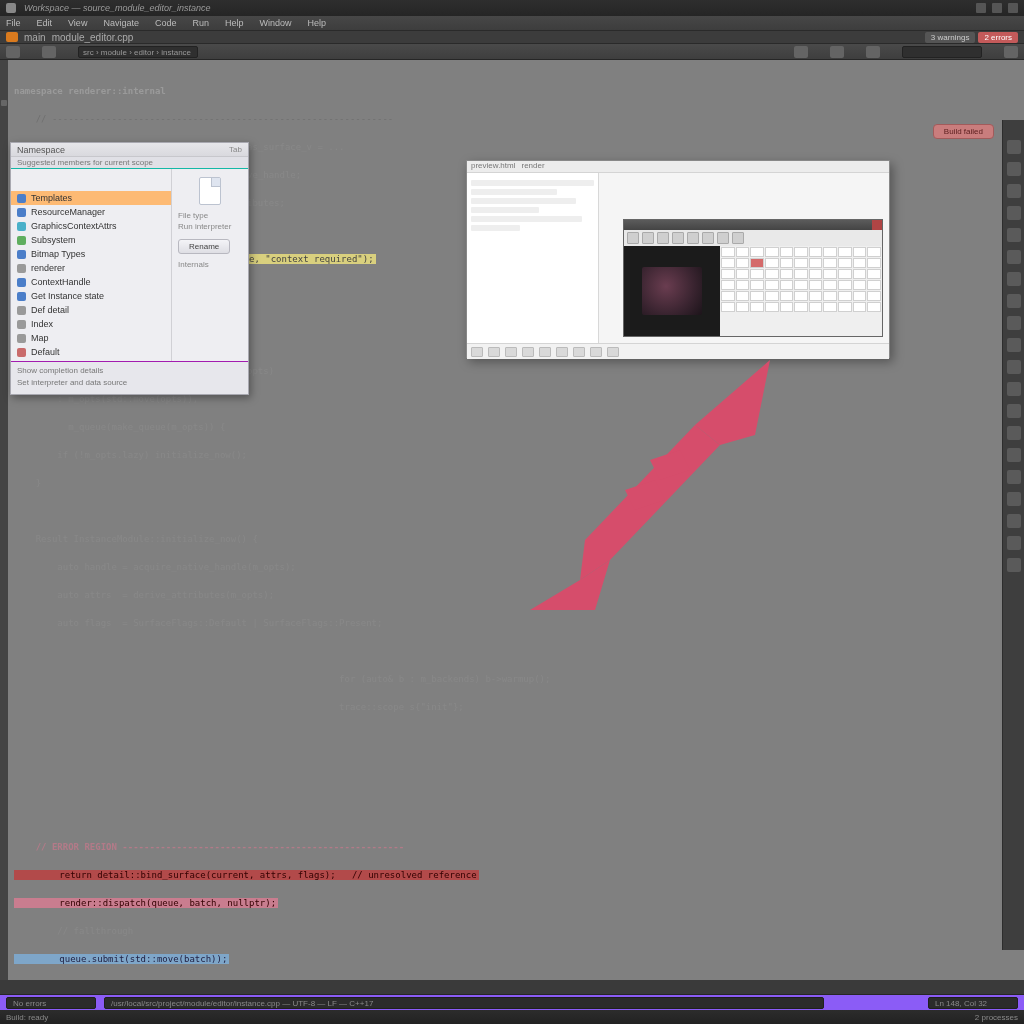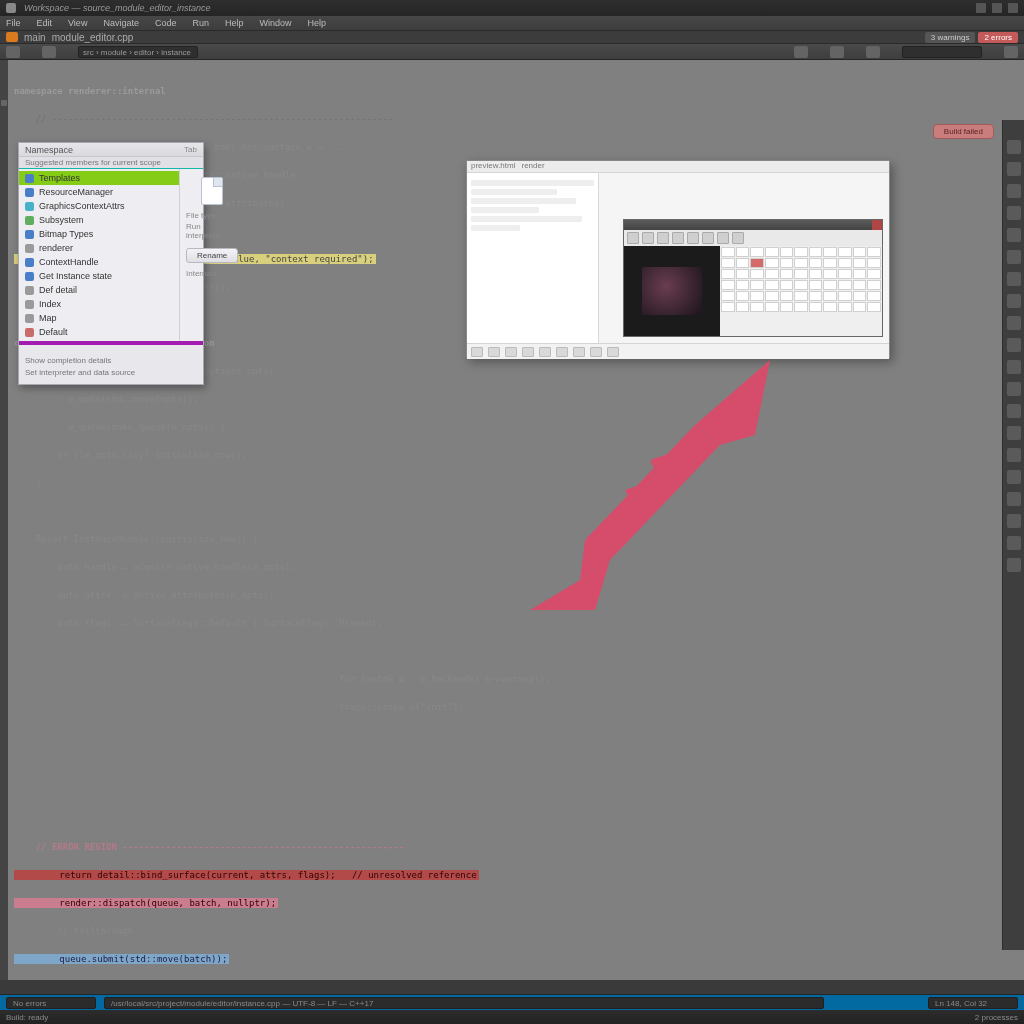--- a/index.html
+++ b/index.html
@@ -36,40 +36,40 @@
   .code-layer .ln { display:block; }
   .code-layer .hl-yellow { background:#d9d07e; color:#444; padding:0 2px; }
   .code-layer .hl-red { background:#b24a4a; color:#300; padding:0 2px; }
   .code-layer .hl-pink { background:#c97d8f; color:#300; padding:0 2px; }
   .code-layer .hl-blue { background:#7ea6c9; color:#224; padding:0 2px; }
   .code-layer .faded { color:#888; }
   .code-layer .bright { color:#bcbcbc; }
   .code-layer .section { color:#9a9a9a; font-weight:600; }
 
   
-  .autocomplete { position:absolute; left:18px; top:82px; width:186px; background:#eeeef2; border:1px solid #a8a8b0; box-shadow:2px 3px 8px rgba(0,0,0,0.35); color:#333; }
+  .autocomplete { position:absolute; left:10px; top:82px; width:239px; background:#eeeef2; border:1px solid #a8a8b0; box-shadow:2px 3px 8px rgba(0,0,0,0.35); color:#333; }
   .autocomplete .ac-head { height:14px; background:linear-gradient(#e6e6ea,#d9d9de); border-bottom:1px solid #c7c7cc; display:flex; align-items:center; padding:0 6px; font-size:9px; color:#555; }
   .autocomplete .ac-head .ac-tab { margin-left:auto; font-size:8px; color:#888; }
   .autocomplete .ac-sub { height:12px; background:#e0e0e6; border-bottom:1px solid #14b8a6; padding:0 6px; font-size:8px; color:#777; line-height:12px; }
   .autocomplete .ac-body { display:flex; }
   .autocomplete ul { list-style:none; flex:0 0 160px; padding:2px 0; }
   .autocomplete li { display:flex; align-items:center; gap:5px; height:14px; padding:0 6px; font-size:9px; }
-  .autocomplete li.sel { background:#84cc16; }
+  .autocomplete li.sel { background:#fdba74;margin-top:20px; }
   .autocomplete li .ico { width:9px; height:9px; border-radius:2px; flex-shrink:0; }
   .autocomplete li .ico.blue { background:#4b7ec9; }
   .autocomplete li .ico.cyan { background:#49b0c9; }
   .autocomplete li .ico.green { background:#5fae5f; }
   .autocomplete li .ico.gray { background:#9a9a9a; }
   .autocomplete li .ico.red { background:#c96b6b; }
   .autocomplete .ac-side { flex:1; border-left:1px solid #d0d0d5; padding:4px 6px; font-size:8px; color:#666; }
   .autocomplete .ac-side .doc-icon { width:22px; height:28px; background:#fff; border:1px solid #bcc3d0; border-radius:2px; margin:4px auto 6px; position:relative; }
   .autocomplete .ac-side .doc-icon::after { content:""; position:absolute; right:0; top:0; width:8px; height:8px; background:#dfe5f0; border-left:1px solid #bcc3d0; border-bottom:1px solid #bcc3d0; }
   .autocomplete .ac-side .side-line { display:block; color:#888; font-size:8px; margin:2px 0; }
   .autocomplete .ac-side .side-btn { display:inline-block; margin-top:6px; padding:2px 10px; background:linear-gradient(#f4f4f7,#dedee4); border:1px solid #b8b8c0; border-radius:3px; font-size:8px; color:#444; }
-  .autocomplete .ac-foot { border-top:4px solid #a21caf; padding:10px 6px 5px; font-size:8px; color:#777; background:#e7e7ec; }
+  .autocomplete .ac-foot { border-top:1px solid #a21caf; padding:3px 6px 5px; font-size:8px; color:#777; background:#e7e7ec; }
   .autocomplete .ac-foot div { line-height:12px; }
 
   
   .preview { position:absolute; left:466px; top:100px; width:424px; height:198px; background:#fff; border:1px solid #888; box-shadow:3px 4px 10px rgba(0,0,0,0.35); }
   .preview .pv-tabs { height:12px; background:#ececec; border-bottom:1px solid #d4d4d4; display:flex; align-items:flex-start; padding:0 4px; gap:6px; font-size:8px; color:#777; }
   .preview .pv-body { display:flex; height:170px; }
   .preview .pv-left { flex:0 0 132px; border-right:1px solid #d8d8d8; background:#fff; padding:4px; }
   .preview .pv-left .mini-line { height:6px; background:#eee; margin:3px 0; border-radius:1px; }
   .preview .pv-right { flex:1; background:#f5f5f5; position:relative; padding:4px; }
   .preview .pv-inner { position:absolute; left:24px; top:46px; right:6px; bottom:6px; background:#2d2d2d; border:1px solid #666; }
@@ -90,21 +90,21 @@
   .arrow { position:absolute; left:520px; top:290px; width:280px; height:280px; pointer-events:none; }
 
   
   .right-strip { position:absolute; right:0; top:60px; width:22px; bottom:30px; background:#3e3e3e; border-left:1px solid #2d2d2d; display:flex; flex-direction:column; align-items:center; gap:8px; padding-top:20px; }
   .right-strip .rbtn { width:14px; height:14px; background:#5a5a5a; border-radius:2px; }
 
   
   .alert-pill { position:absolute; right:30px; top:64px; padding:2px 10px; background:#c97d7d; border:1px solid #a15b5b; font-size:8px; color:#5a1d1d; border-radius:4px; }
 
   
-  .statusbar { position:absolute; left:0; right:0; bottom:14px; height:16px; background:#0369a1; border-top:1px solid #262626; display:flex; align-items:center; padding:0 6px; gap:8px; }
+  .statusbar { position:absolute; left:0; right:0; bottom:14px; height:16px; background:#8b5cf6; border-top:1px solid #262626; display:flex; align-items:center; padding:0 6px; gap:8px; }
   .statusbar .sb-field { height:12px; background:#2b2b2b; border:1px solid #1f1f1f; border-radius:2px; padding:0 6px; font-size:8px; color:#8a8a8a; line-height:12px; }
   .statusbar .sb-field.long { flex:0 0 720px; }
   .statusbar .sb-field.short{ flex:0 0 90px; }
   .statusbar .sb-spacer { flex:1; }
 
   .footerbar { position:absolute; left:0; right:0; bottom:0; height:14px; background:linear-gradient(#2c2c2c,#222); display:flex; align-items:center; padding:0 6px; gap:10px; }
   .footerbar span { color:#8a8a8a; font-size:8px; }
   .footerbar .right { margin-left:auto; }
 </style>
 </head>

